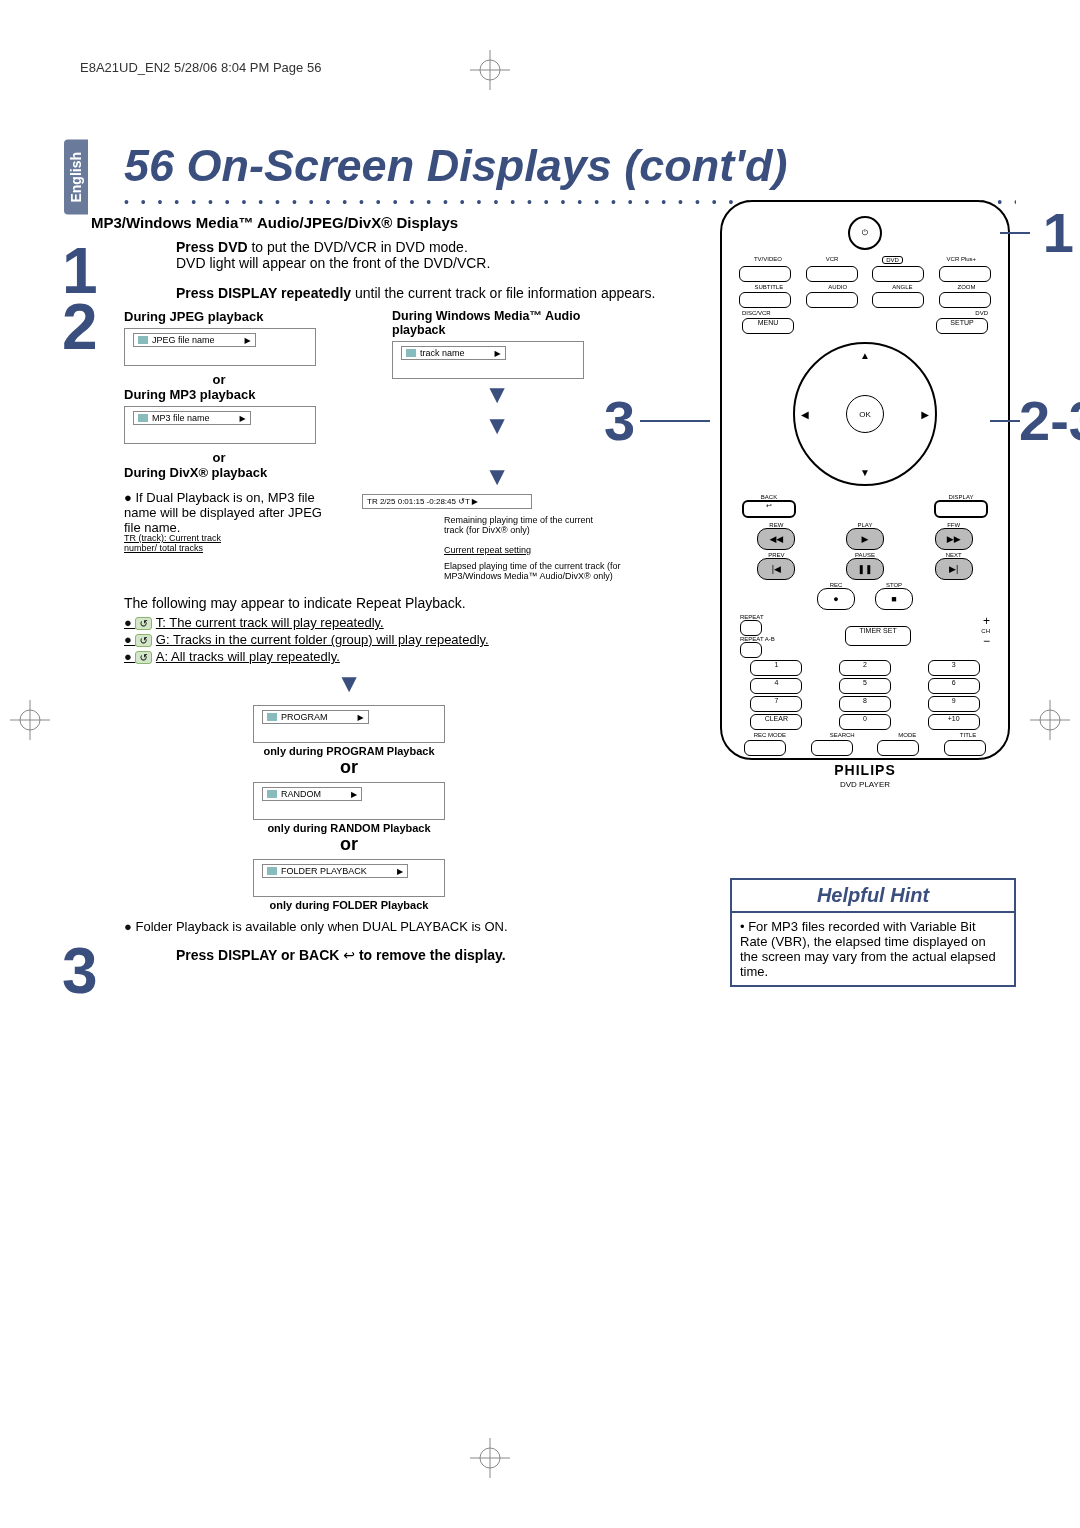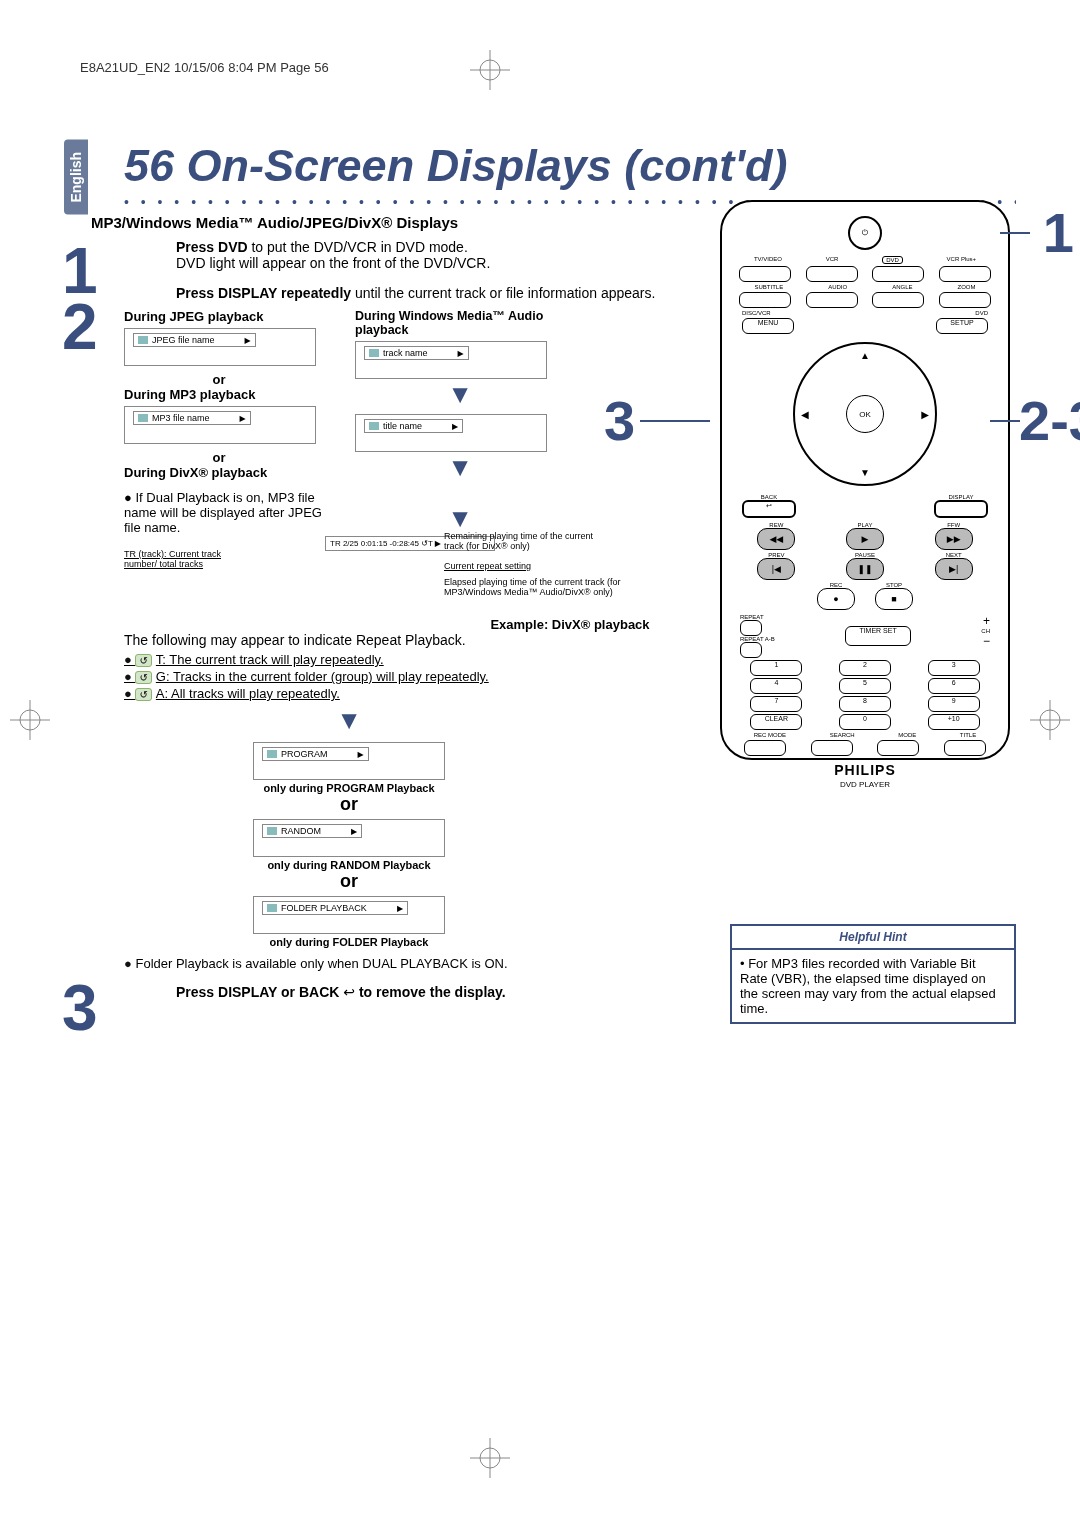--- a/index.html
+++ b/index.html
@@ -117,21 +117,21 @@
     margin-top: 6px;
     width: 190px;
   }
   .down-arrow {
     color: #3b4f7f;
     font-size: 26px;
     text-align: center;
   }
   .two-col {
     display: flex;
-    gap: 21px;
+    gap: 58px;
   }
   .left-col { width: 210px; }
   .right-col { width: 210px; }
   .note-line {
     font-size: 13px;
     margin-top: 10px;
   }
   .bullets {
     font-size: 13px;
   }
@@ -175,21 +175,21 @@
     bottom: -24px;
     width: 282px;
     border: 2px solid #3b4f7f;
     font-size: 13px;
   }
   .hint-title {
     text-align: center;
     color: #3b4f7f;
     font-style: italic;
     font-weight: bold;
-    font-size: 12px;
+    font-size: 20px;
     border-bottom: 2px solid #3b4f7f;
     padding: 4px;
   }
   .hint-body { padding: 6px 8px; }
   .remote {
     position: absolute;
     top: 200px;
     right: 70px;
     width: 290px;
     height: 560px;
@@ -254,21 +254,21 @@
     width: 160px;
     font-size: 8px;
     padding: 2px 4px;
     background: #fff;
     margin: 0 auto;
   }
 </style>
 </head>
 <body>
 
-<div class="header-line">E8A21UD_EN2  10/15/06  8:04 PM  Page 56</div>
+<div class="header-line">E8A21UD_EN2  5/28/06  8:04 PM  Page 56</div>
 
 <div class="lang-tab">English</div>
 
 <div class="page-area">
   <h1 class="title">56  On-Screen Displays (cont'd)</h1>
   <div class="dots">• • • • • • • • • • • • • • • • • • • • • • • • • • • • • • • • • • • • • • • • • • • • • • • • • • • • • • • • • • • • • • • • • • • • • • • • • • • • • • • • • • • •</div>
   <div class="section-head">MP3/Windows Media™ Audio/JPEG/DivX® Displays</div>
 
   <div class="content">
 
@@ -307,43 +307,36 @@
 
       <div class="right-col">
         <div class="sub-head" style="font-size:12.5px;">During Windows Media™ Audio playback</div>
         <div class="osd-box">
           <div class="osd-label">
               <span class="ico"></span>
               <span class="tri">track name</span>
             </div>
         </div>
         <div class="down-arrow">▼</div>
-        <div class="osd-box">
-          <div class="osd-label">
-              <span class="ico"></span>
-              <span class="tri">title name</span>
-            </div>
-        </div>
         <div class="down-arrow">▼</div>
         <div class="down-arrow" style="margin-top:20px;">▼</div>
 
         <div style="position:relative; margin-top:2px;">
           <div class="track-box" style="margin-left:-30px;">TR  2/25  0:01:15 -0:28:45  ↺T ▶</div>
         </div>
       </div>
     </div>
 
     <div style="position:relative; height:80px; margin-top:-20px;">
       <div class="tiny-note" style="position:absolute; left:0; top:18px; width:120px;text-decoration:underline;">TR (track): Current track number/ total tracks</div>
       <div class="tiny-note" style="position:absolute; left:320px; top:0; width:170px;">Remaining playing time of the current track (for DivX® only)</div>
       <div class="tiny-note" style="position:absolute; left:320px; top:30px; width:170px;text-decoration:underline;">Current repeat setting</div>
       <div class="tiny-note" style="position:absolute; left:320px; top:46px; width:200px;">Elapsed playing time of the current track (for MP3/Windows Media™ Audio/DivX® only)</div>
     </div>
 
-    <div class="example-center">Example: DivX® playback</div>
     <div style="font-size:14px;">The following may appear to indicate Repeat Playback.</div>
     <ul class="bullets" style="padding-left:0; margin:4px 0;text-decoration:underline;">
       <li style="list-style:none;"><span class="badge">↺</span><span>T: The current track will play repeatedly.</span></li>
       <li style="list-style:none;"><span class="badge">↺</span><span>G: Tracks in the current folder (group) will play repeatedly.</span></li>
       <li style="list-style:none;"><span class="badge">↺</span><span>A: All tracks will play repeatedly.</span></li>
     </ul>
 
     <div class="down-arrow" style="width:210px; margin-left:120px;">▼</div>
 
     <div class="mode-blocks">

